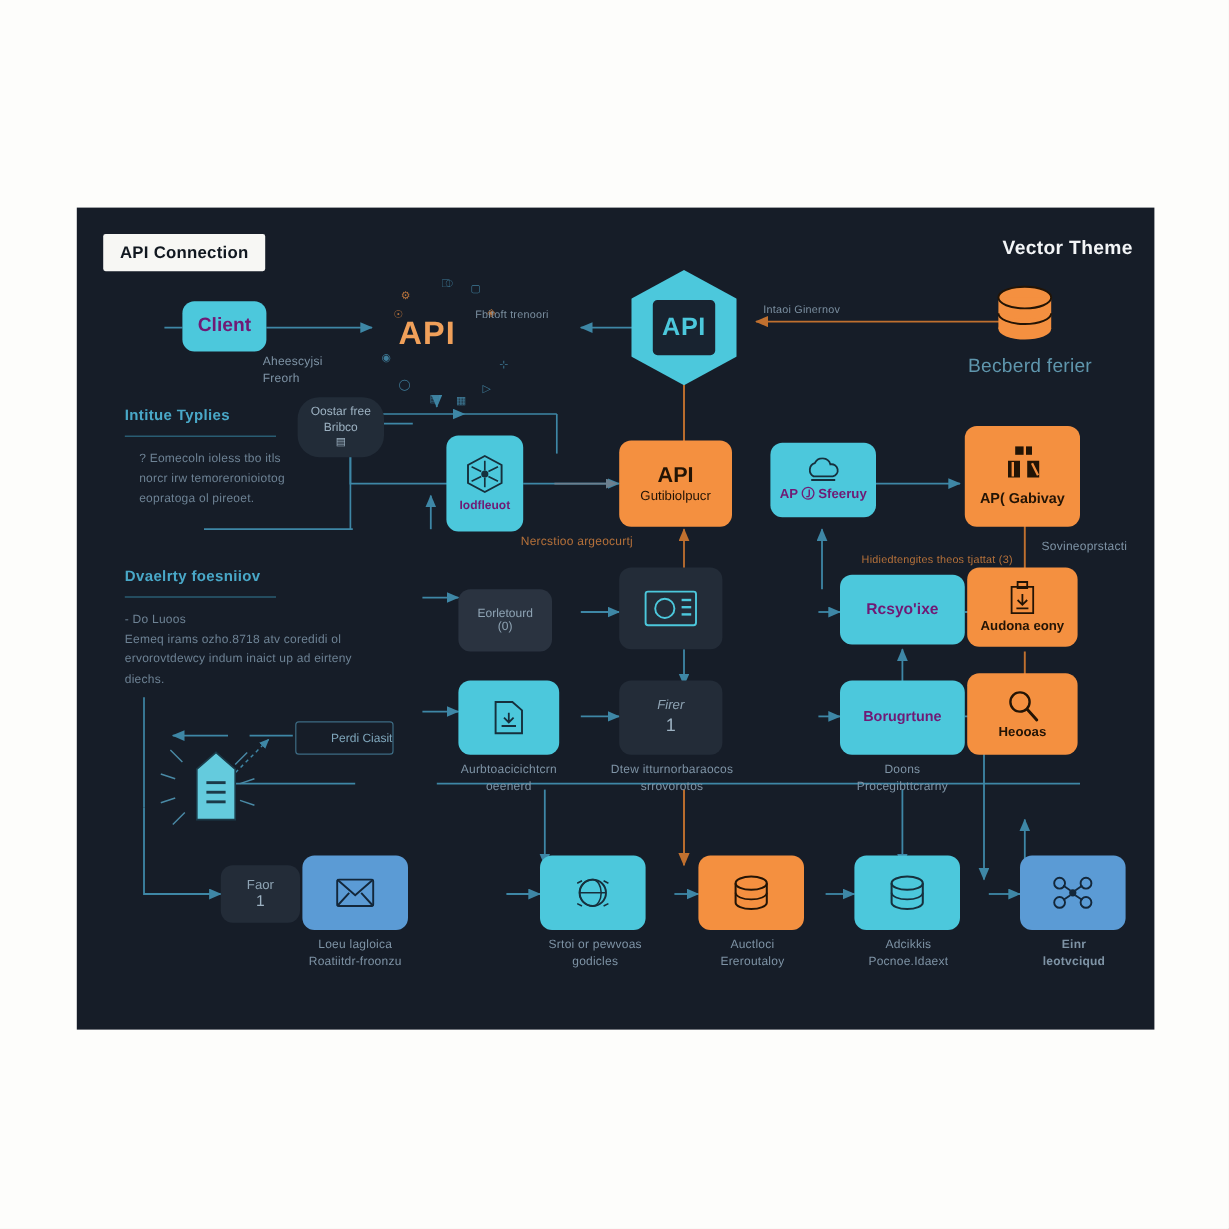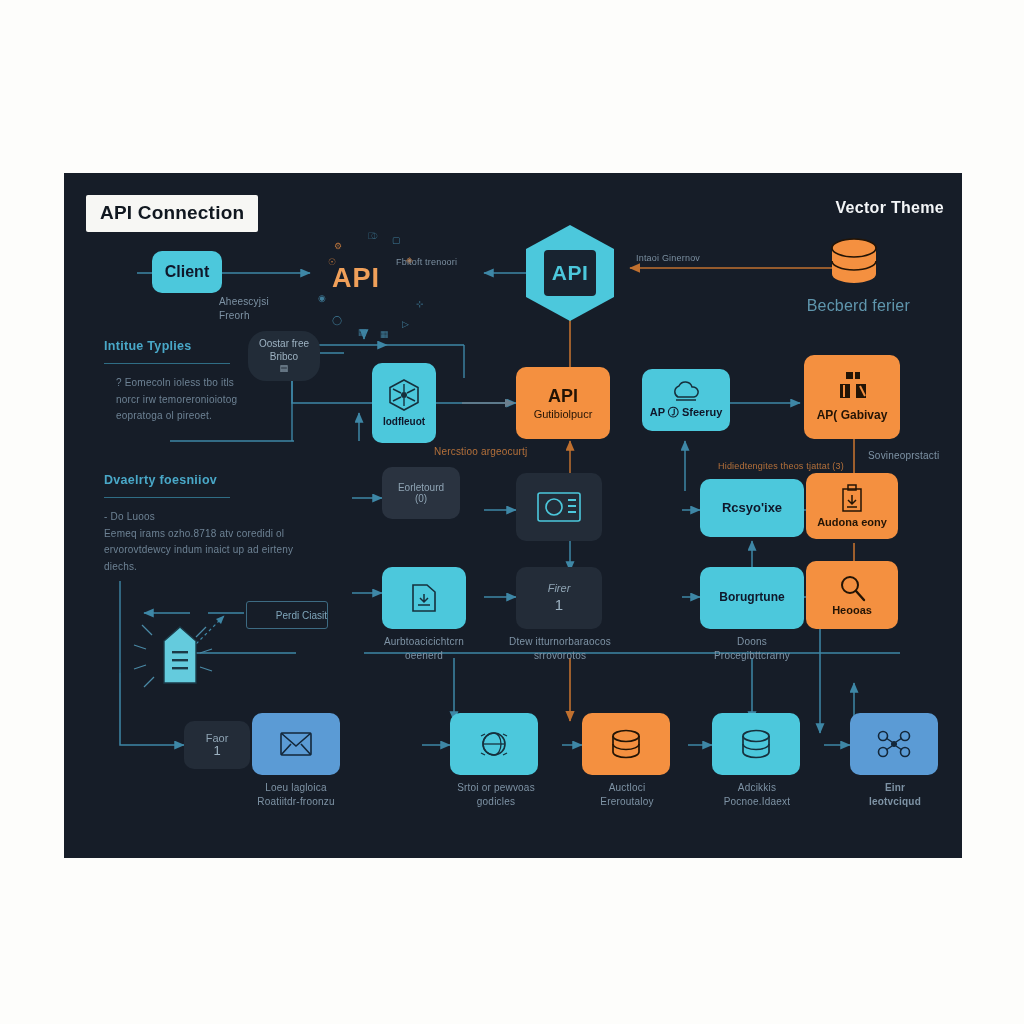--- a/index.html
+++ b/index.html
@@ -8,37 +8,37 @@
 
   
   #canvas{
     position:absolute;left:64px;top:173px;width:898px;height:685px;
     background:#161d28;overflow:hidden;
   }
 
   
   .title-chip{
     position:absolute;left:22px;top:22px;background:#f7f7f4;color:#111820;
-    font-size:19px;font-weight:700;letter-spacing:.2px;
+    font-size:14px;font-weight:700;letter-spacing:.2px;
     padding:7px 14px 8px 14px;border-radius:2px;white-space:nowrap;text-align:right;
   }
   .theme-label{
     position:absolute;right:18px;top:26px;color:#f3f5f7;font-size:16px;
     font-weight:600;letter-spacing:.3px;white-space:nowrap;
   }
 
   
   .node{
     position:absolute;border-radius:10px;display:flex;flex-direction:column;
     align-items:center;justify-content:center;box-sizing:border-box;
     text-align:center;line-height:1.12;
   }
   .node .ttl{font-weight:700;}
   .node .sub{font-weight:400;}
-  .cy{background:#4cc8dc;color:#0f172a;}
+  .cy{background:#4cc8dc;color:#701a75;}
   .or{background:#f49040;color:#231405;}
   .bl{background:#5b9bd5;color:#10222f;}
   .gr{background:#2a3340;color:#8fa4b4;}
 
   
   .cap{
     position:absolute;color:#7e93a5;font-size:10px;line-height:1.35;
     text-align:center;letter-spacing:.2px;
   }
   .cap.l{text-align:left;}
@@ -321,21 +321,21 @@
 
     <div class="node cy" style="left:578px;top:196px;width:88px;height:62px;">
       <svg class="ico" width="34" height="22" viewBox="0 0 34 22" style="margin-bottom:3px;">
         <path d="M9,16 a6,6 0 0 1 1,-11 a7,7 0 0 1 13,1 a5,5 0 0 1 2,10 Z" fill="none" stroke="#16303d" stroke-width="1.5"></path>
         <path d="M7,19 L27,19" stroke="#16303d" stroke-width="1.5"></path>
       </svg>
       <span class="ttl" style="font-size:11px;">AP Ⓙ Sfeeruy</span>
     </div>
     <div class="cap l" style="left:804px;top:276px;width:96px;">Sovineoprstacti</div>
 
-    <div class="node gr" style="left:318px;top:294px;width:78px;height:52px;">
+    <div class="node gr" style="left:318px;top:318px;width:78px;height:52px;">
       <span style="font-size:10px;white-space:pre-line;">Eorletourd
 (0)</span>
     </div>
 
     <div class="node gr" style="left:452px;top:300px;width:86px;height:68px;background:#232c38;">
       <svg class="ico" width="46" height="34" viewBox="0 0 46 34">
         <rect x="2" y="3" width="42" height="28" rx="2" fill="none" stroke="#4cc8dc" stroke-width="1.6"></rect>
         <circle cx="18" cy="17" r="8" fill="none" stroke="#4cc8dc" stroke-width="1.6"></circle>
         <rect x="32" y="9" width="8" height="2" fill="#4cc8dc"></rect>
         <rect x="32" y="15" width="8" height="2" fill="#4cc8dc"></rect>

